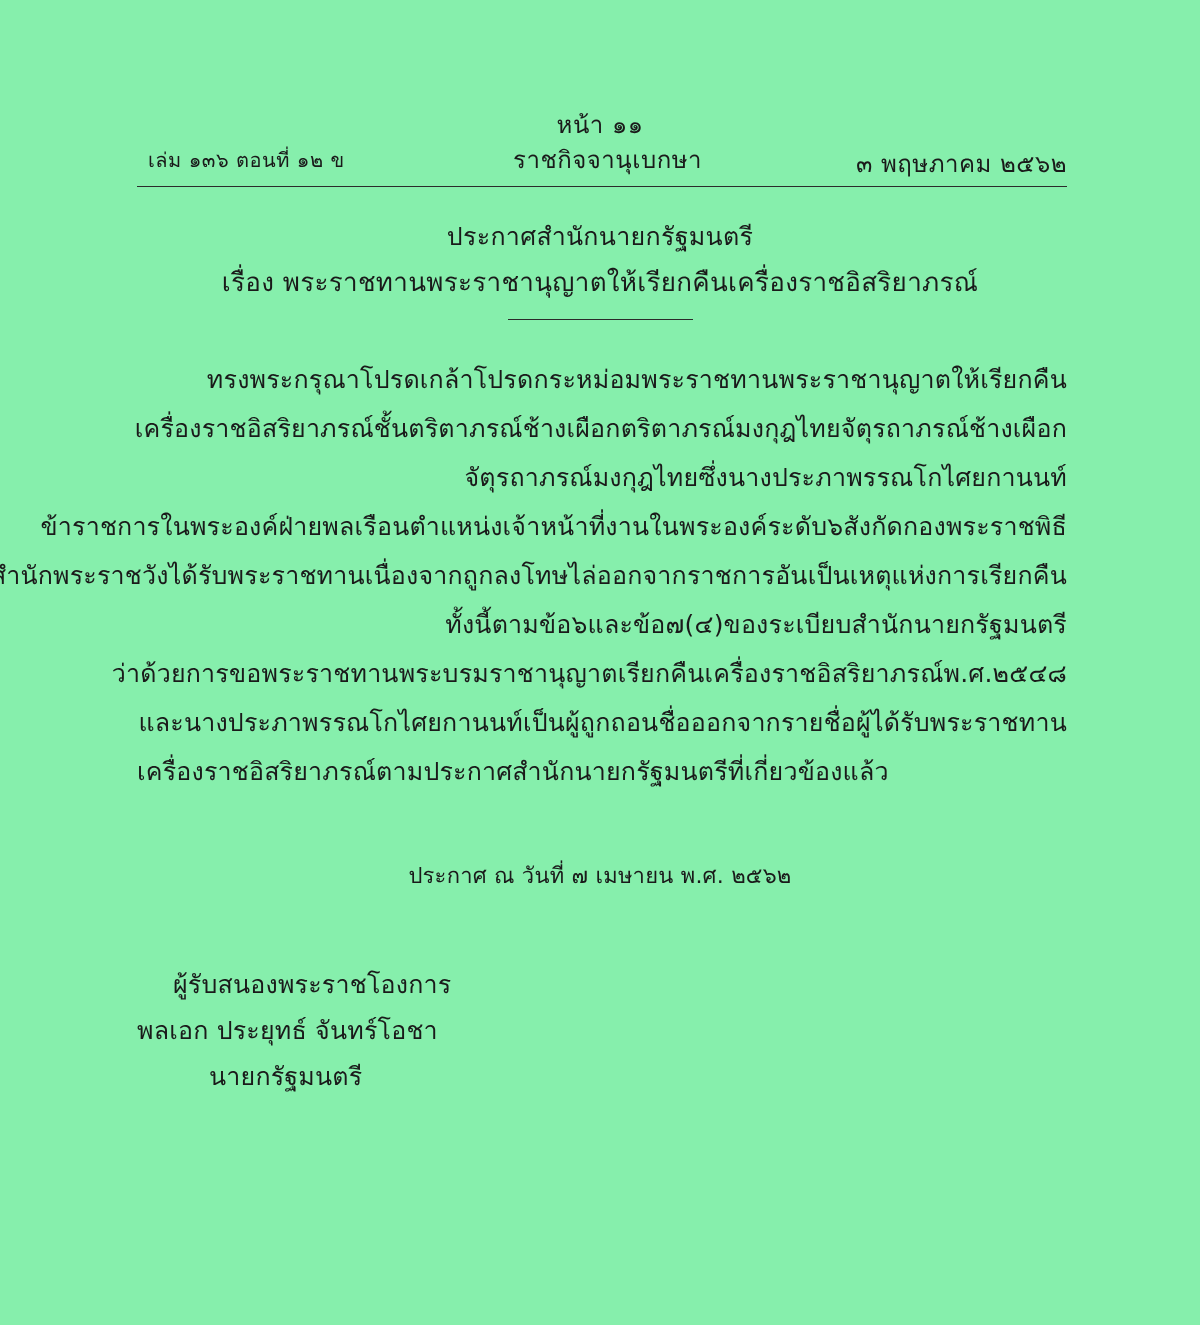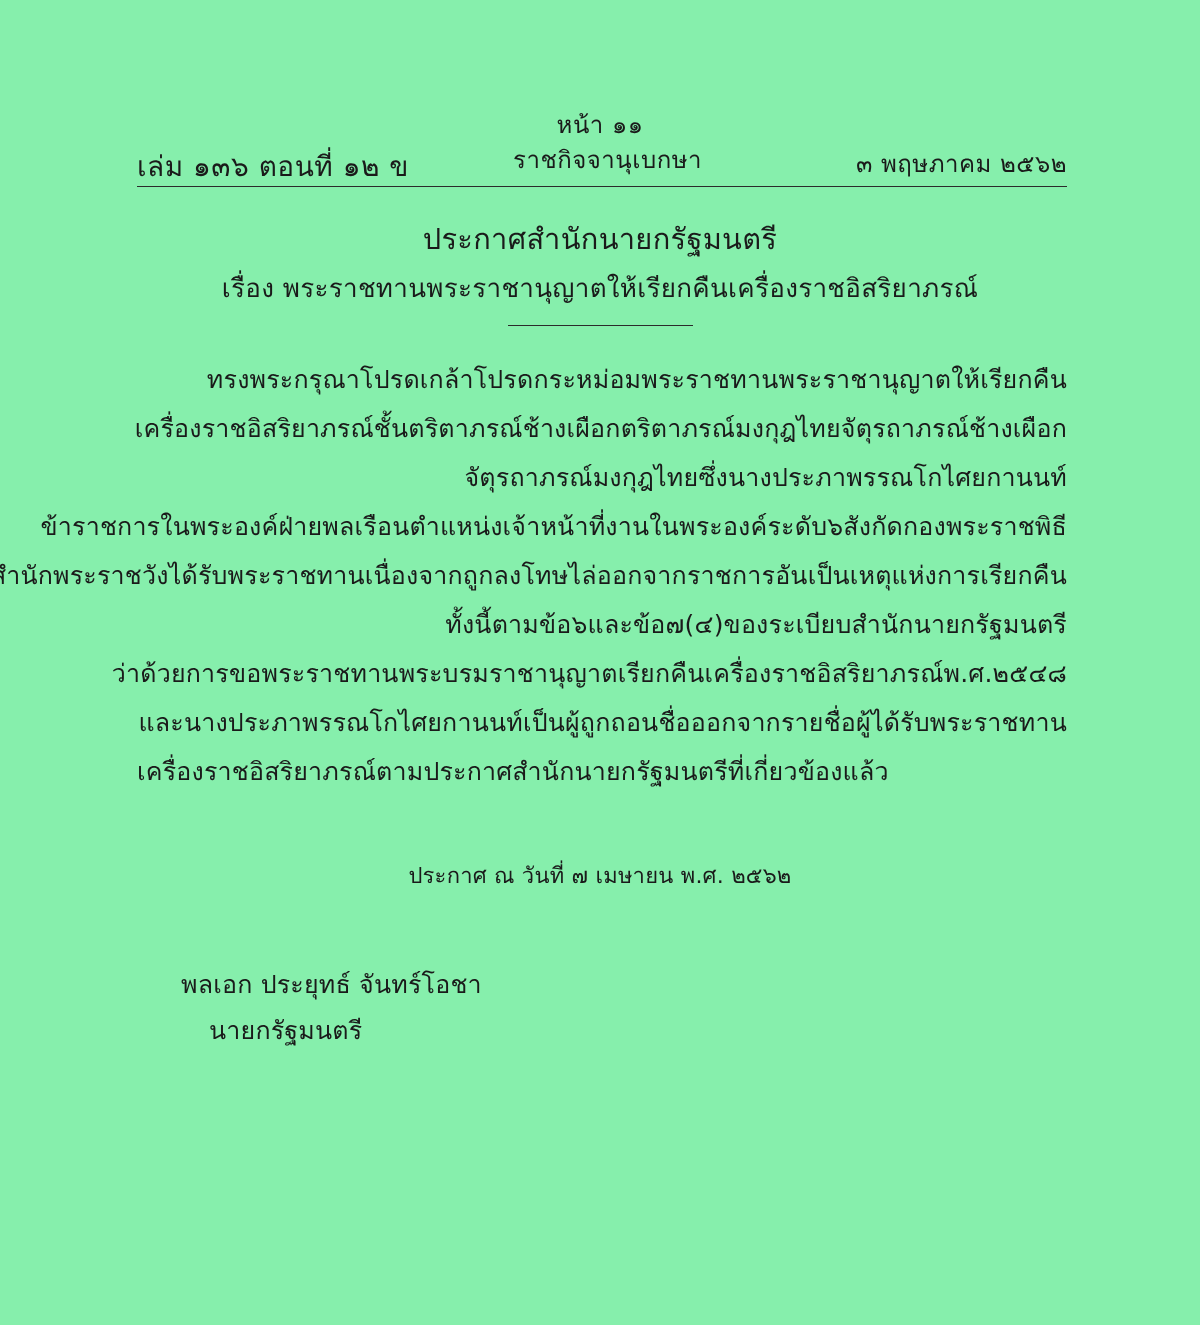--- a/index.html
+++ b/index.html
@@ -36,23 +36,23 @@
     line-height: 1.45;
   }
   .gazette-name {
     font-size: 24px;
     letter-spacing: 0.5px;
     line-height: 1.45;
     margin-left: 15px;
   }
   .masthead-left {
     position: absolute;
-    left: 137px;
+    left: 148px;
     top: 36px;
-    font-size: 28px;
+    font-size: 20px;
     letter-spacing: 0.5px;
     white-space: nowrap;
   }
   .masthead-right {
     position: absolute;
     right: 133px;
     top: 36px;
     font-size: 24px;
     letter-spacing: 0.5px;
     white-space: nowrap;
@@ -67,21 +67,21 @@
 
   
   .title-block {
     position: absolute;
     left: 0;
     right: 0;
     top: 218px;
     text-align: center;
   }
   .doc-title {
-    font-size: 29px;
+    font-size: 25px;
     letter-spacing: 0.3px;
     line-height: 1.5;
   }
   .doc-subtitle {
     font-size: 26px;
     letter-spacing: 0.3px;
     line-height: 1.6;
     margin-top: 6px;
   }
   .title-divider {
@@ -129,21 +129,21 @@
     left: 137px;
     top: 962px;
   }
   .sig-line {
     font-size: 25px;
     line-height: 46px;
     letter-spacing: 0.2px;
     white-space: nowrap;
   }
   .sig-countersign { padding-left: 36px; }
-  .sig-name { padding-left: 0px; margin-left: 44px; }
+  .sig-name { padding-left: 0px; }
   .sig-position { padding-left: 72px; }
 </style>
 </head>
 <body>
 
 <div class="page">
 
   <div class="masthead">
     <div class="masthead-center">
       <div class="page-number-line">หน้า ๑๑</div>
@@ -206,17 +206,18 @@
         <span>และนางประภาพรรณ</span>
         <span>โกไศยกานนท์</span>
         <span>เป็นผู้ถูกถอนชื่อออกจากรายชื่อผู้ได้รับพระราชทาน</span>
       </div>
       <div class="body-line"><span>เครื่องราชอิสริยาภรณ์ตามประกาศสำนักนายกรัฐมนตรีที่เกี่ยวข้องแล้ว</span></div>
     </div>
 
   <div class="date-line">ประกาศ  ณ  วันที่  ๗  เมษายน  พ.ศ.  ๒๕๖๒</div>
 
   <div class="signature-block">
+    <div class="sig-line sig-countersign">ผู้รับสนองพระราชโองการ</div>
     <div class="sig-line sig-name">พลเอก  ประยุทธ์  จันทร์โอชา</div>
     <div class="sig-line sig-position">นายกรัฐมนตรี</div>
   </div>
 
 </div>
 
 </body></html>

